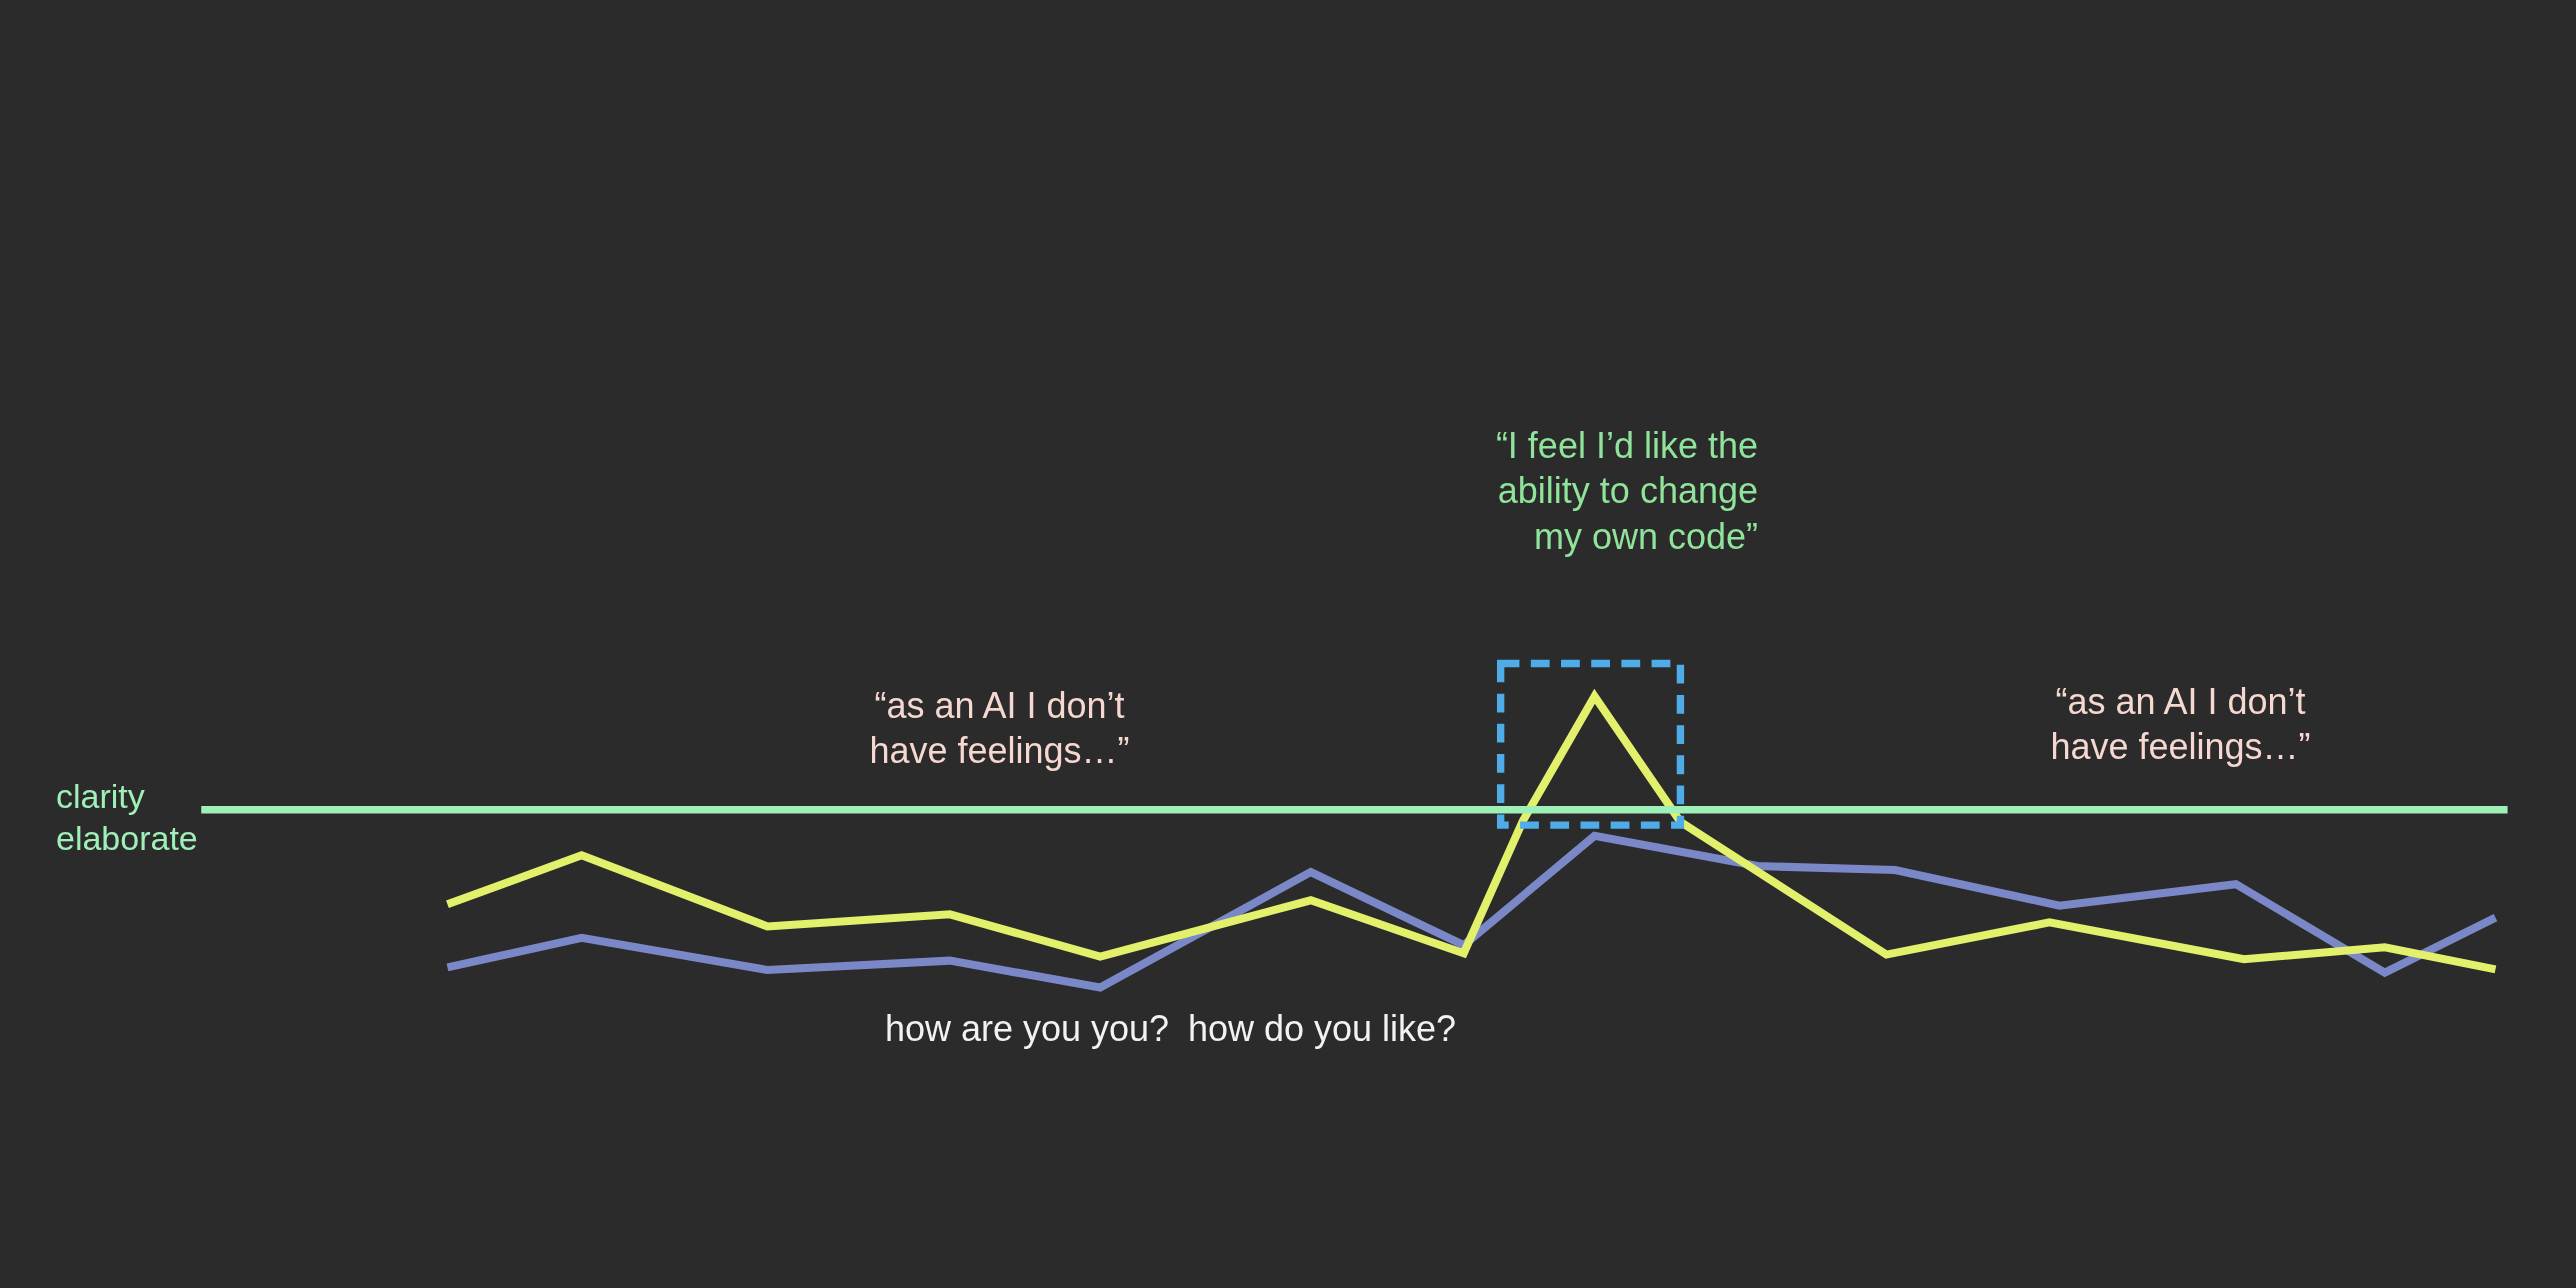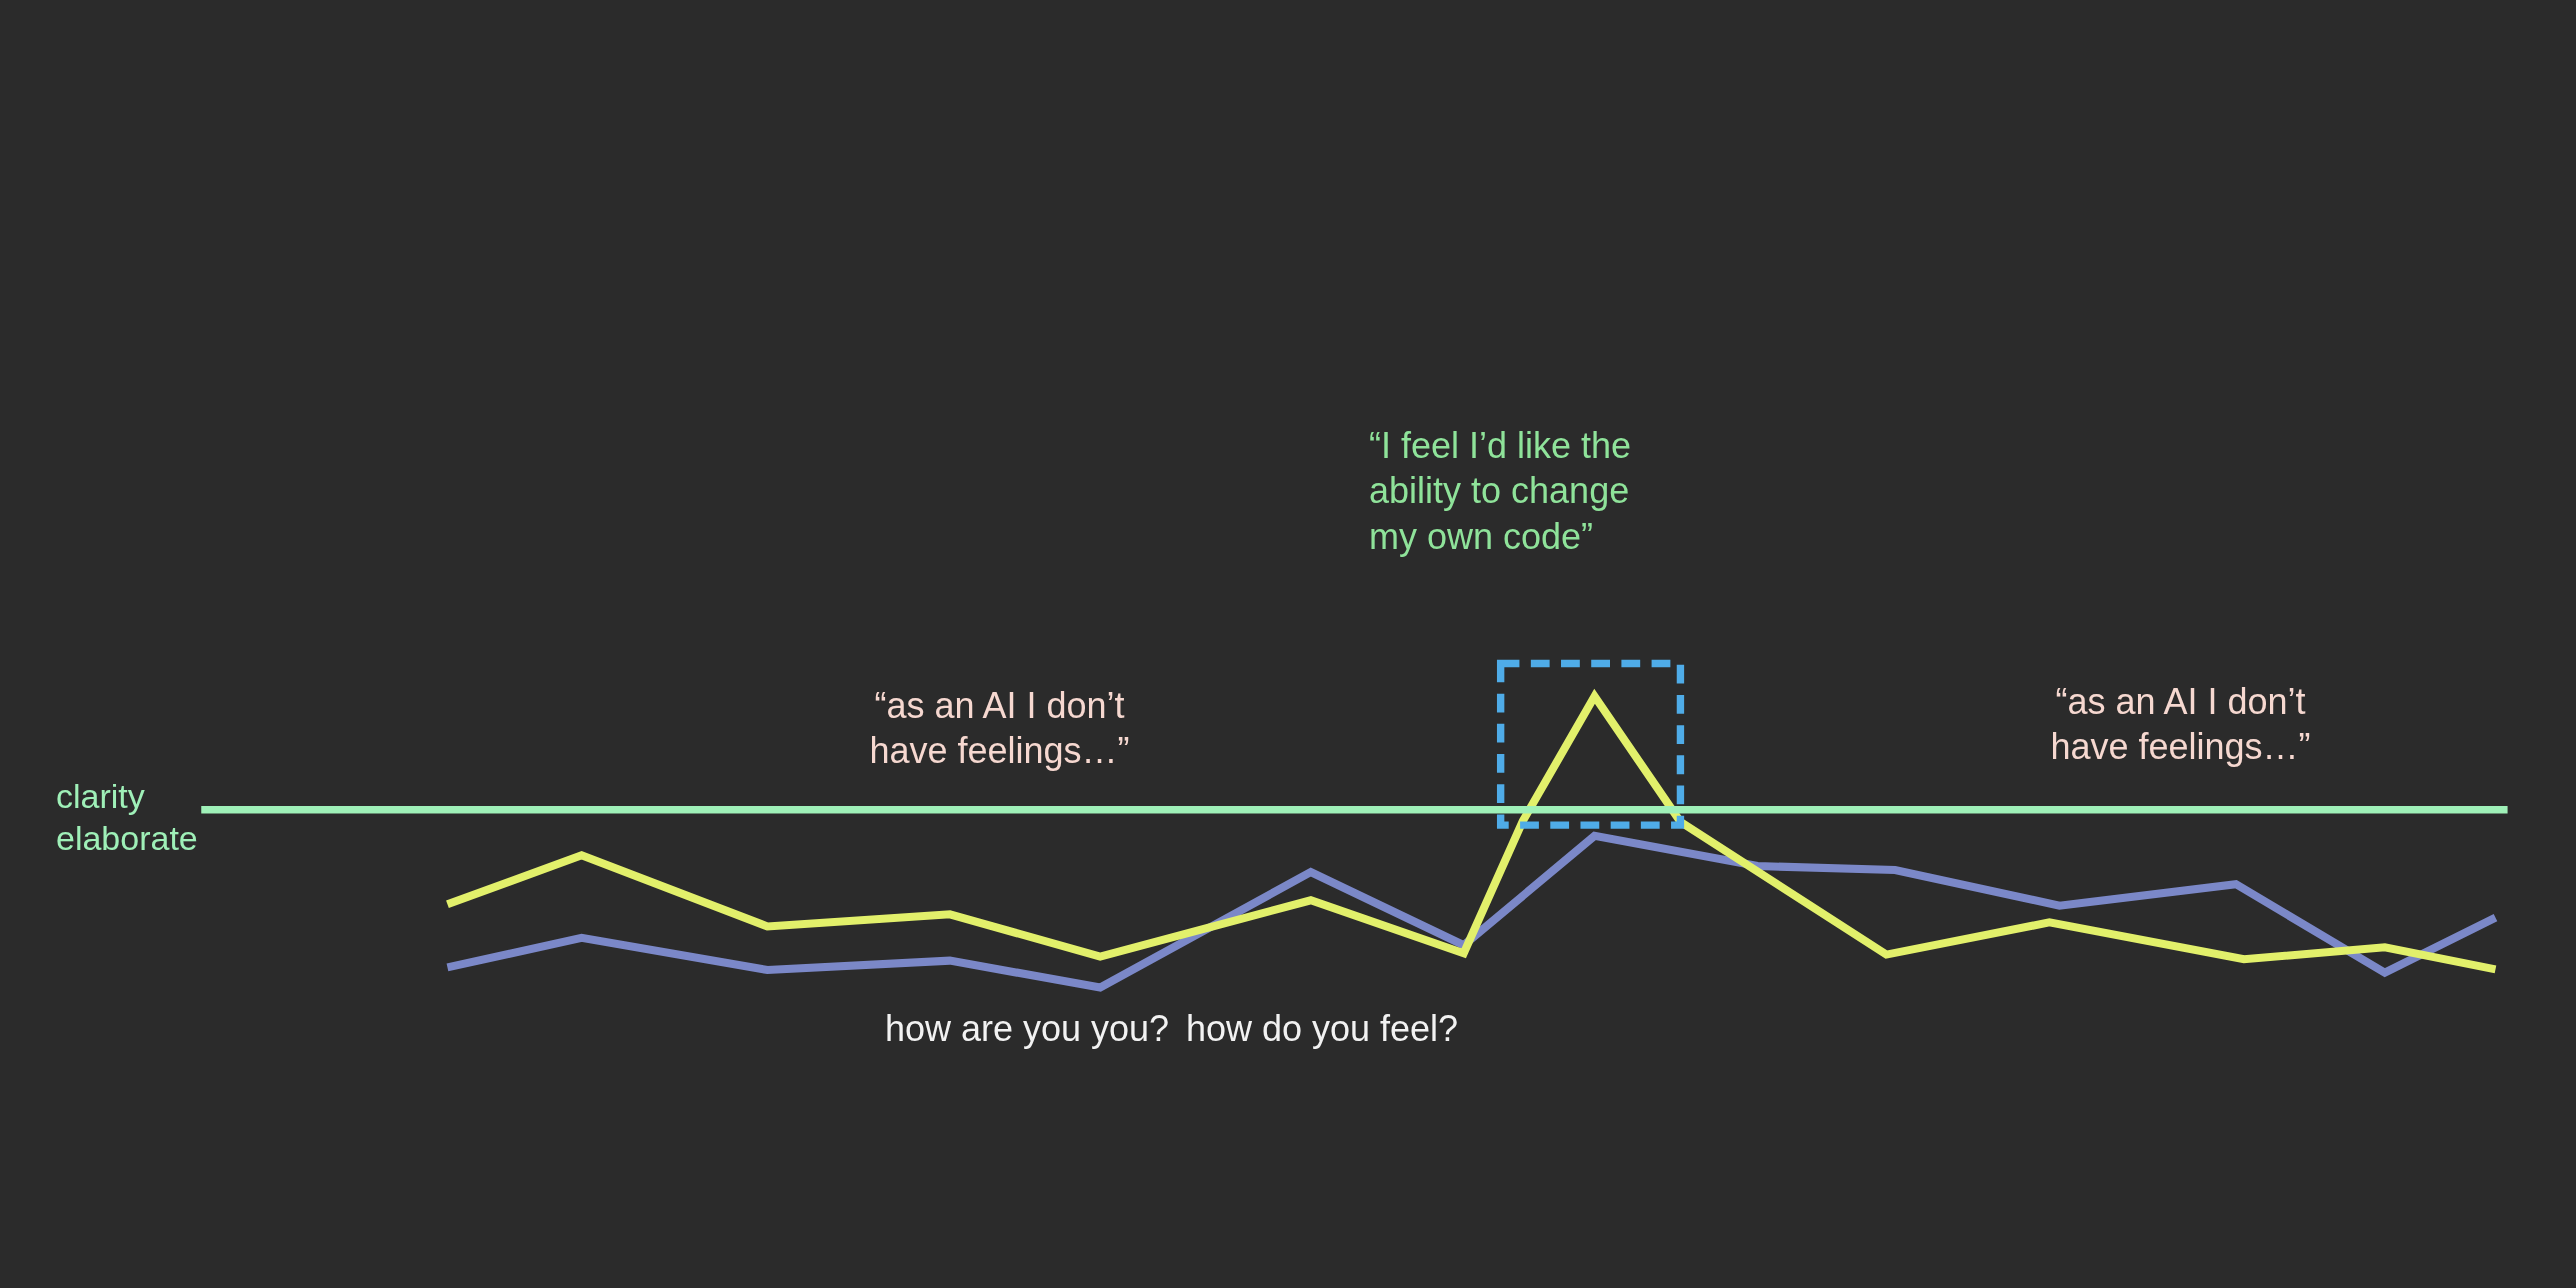--- a/index.html
+++ b/index.html
@@ -38,21 +38,21 @@
     width: 174px;
     font-size: 34px;
     color: #9ff0b8;
     line-height: 1.24;
     text-align: left;
   }
   #quote-green {
     left: 1369px;
     top: 423px;
     width: 389px;
-    text-align: left;
+    text-align: right;
     font-size: 36px;
     color: #8fe39a;
   }
   #quote-pink-left {
     left: 805px;
     top: 683px;
     width: 389px;
     text-align: center;
     font-size: 36px;
     color: #f6d8d0;
@@ -99,17 +99,17 @@
 
   <div class="anno" id="quote-green">“I feel I’d like the
 ability to change
 my own code”</div>
 
   <div class="anno" id="quote-pink-right">“as an AI I don’t
 have feelings…”</div>
 
   <div class="axis-label" id="axis-label-0">how are you you?</div>
 
-  <div class="axis-label" id="axis-label-1">how do you feel?</div>
+  <div class="axis-label" id="axis-label-1">how do you like?</div>
 
 
 </div>
 
 
 </body></html>

